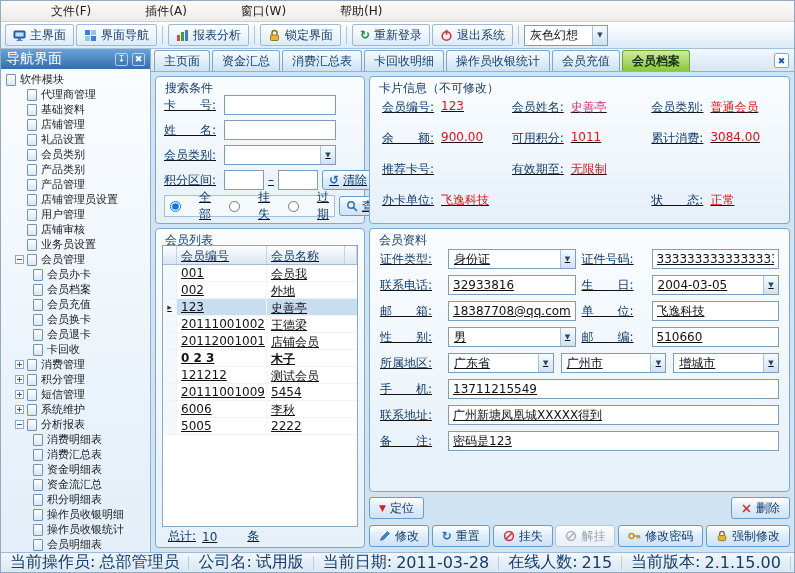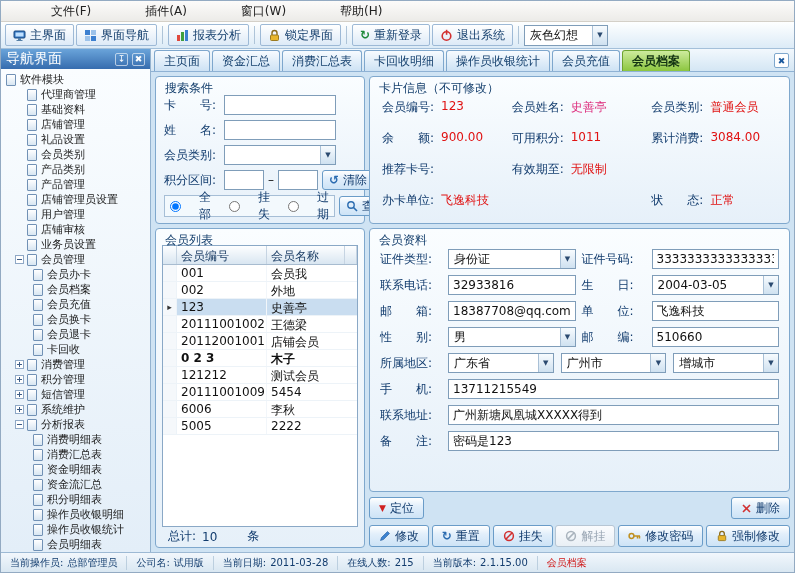--- a/index.html
+++ b/index.html
@@ -44,21 +44,21 @@
   .main { flex:1; min-width:0; display:flex; flex-direction:column; background:#cfe3f3; }
   .tabstrip { height:23px; flex:none; display:flex; align-items:flex-end; padding:2px 24px 0 3px; background:linear-gradient(#f2f8fd,#d4e6f4); border-bottom:1px solid #8fb2d4; position:relative; }
   .tab { height:21px; display:flex; align-items:center; padding:0 9px; margin-right:2px; border:1px solid #7ea7cd; border-bottom:none; border-radius:3px 3px 0 0; background:linear-gradient(#f7fbff,#cde2f4); color:#14406e; white-space:nowrap; }
   .tab.active { background:linear-gradient(#cdeb9e,#8cc63f); border-color:#6da32e; color:#123312; font-weight:bold; }
   .tab-close { position:absolute; right:5px; top:4px; width:15px; height:15px; border:1px solid #7ea7cd; border-radius:2px; background:#fff; color:#1c5a9e; font-size:9px; display:flex; align-items:center; justify-content:center; }
 
   .content { flex:1; min-height:0; display:flex; gap:4px; padding:4px; }
   .col-left { width:210px; flex:none; display:flex; flex-direction:column; gap:4px; }
   .col-right { flex:1; min-width:0; display:flex; flex-direction:column; gap:4px; }
 
-  .panel { position:relative; border:1px solid #7fa8cd; border-radius:4px; background:linear-gradient(#fafdff,#e6f0f9); padding:18px 8px 5px; }
+  .panel { position:relative; border:1px solid #7fa8cd; border-radius:4px; background:linear-gradient(#fafdff,#e6f0f9); padding:18px 8px 5px;text-decoration:underline; }
   .panel-title { position:absolute; top:3px; left:9px; color:#16406e; }
 
   
   .panel.search { height:148px; flex:none; }
   .s-row { display:flex; align-items:center; gap:4px; margin-bottom:5px; }
   .s-label { width:56px; flex:none; color:#123c6e; white-space:nowrap; }
   .tin { height:20px; border:1px solid #7f9db9; background:#fff; padding:0 4px; font:inherit; color:#111; }
   .w112 { width:112px; }
   .w40 { width:40px; }
   .btn { display:inline-flex; align-items:center; justify-content:center; gap:4px; height:22px; padding:0 9px; border:1px solid #6a9cc8; border-radius:3px; background:linear-gradient(#ffffff,#e2effb 40%,#cde3f6); color:#123c6e; white-space:nowrap; }
@@ -100,21 +100,21 @@
   .region-row { grid-column:2 / 5; display:flex; gap:7px; }
   .region-row .combo { flex:1; }
   .pf-grid .tin, .pf-grid .combo { width:100%; }
 
   
   .act-row { height:24px; flex:none; display:flex; align-items:center; justify-content:space-between; }
   .ico-red { color:#d02020; }
   .ico-blue { color:#2b6cb0; }
 
   
-  .statusbar { height:20px; flex:none; border-top:1px solid #9db9d4; background:linear-gradient(#f2f7fc,#d9e7f2); display:flex; align-items:center; font-size:10px; color:#123c6e; }
+  .statusbar { height:20px; flex:none; border-top:1px solid #9db9d4; background:linear-gradient(#f2f7fc,#d9e7f2); display:flex; align-items:center; font-size:16px; color:#123c6e; }
   .sb-seg { display:flex; gap:4px; align-items:center; padding:0 9px; border-right:1px solid #bccfdf; height:14px; white-space:nowrap; }
   .sb-update { color:#d01818; padding:0 9px; }
 </style>
 </head>
 <body>
 
 <div class="app">
 
   <div class="menubar">
     <span class="menu-item">文件(F)</span>

